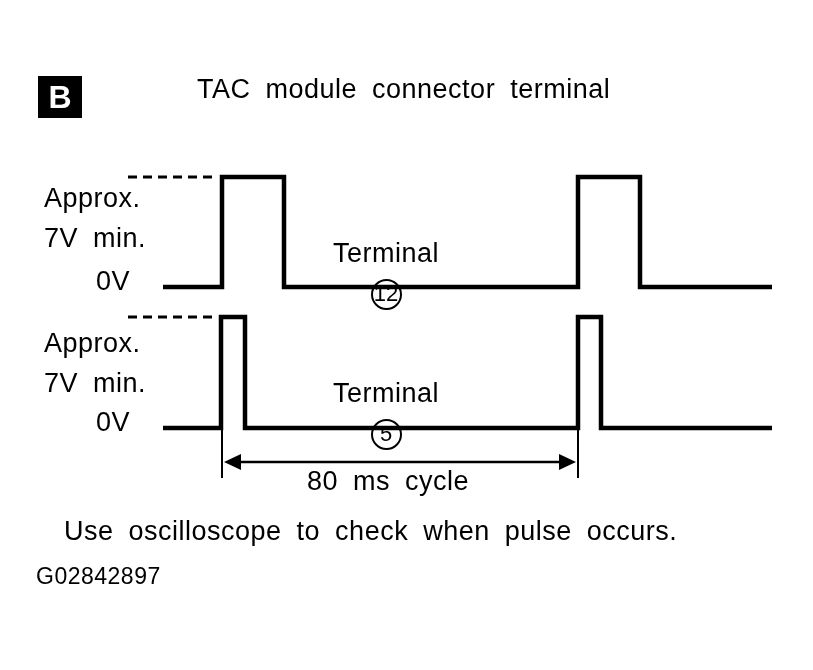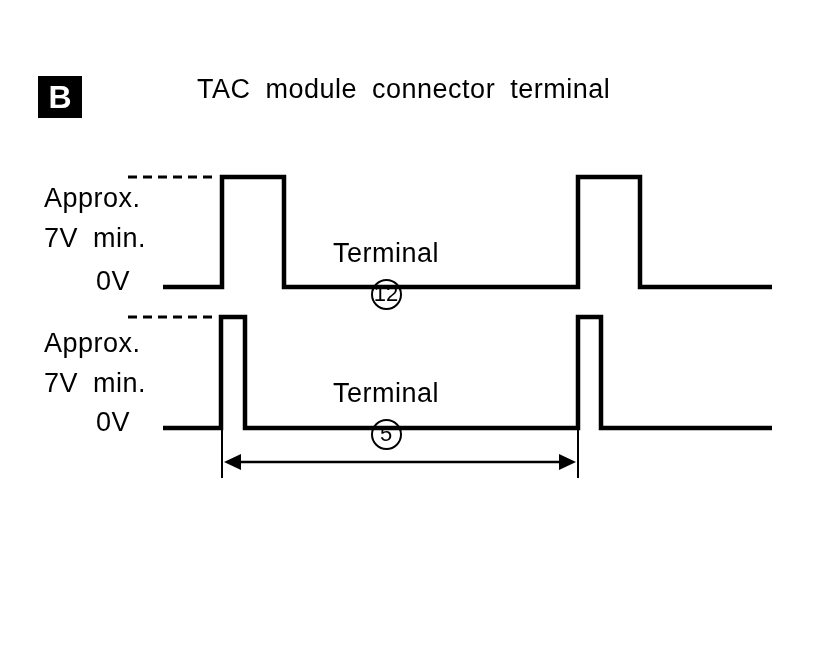--- a/index.html
+++ b/index.html
@@ -99,16 +99,19 @@
     <div>7V min.</div>
   </div>
   <div class="abs txt zero-2">0V</div>
   <div class="abs txt terminal terminal-13">
     <span>Terminal</span>
     <span class="circle-num">
         <span>5</span>
       </span>
   </div>
 
+  <div class="abs txt cycle-label">80 ms cycle</div>
 
+  <div class="abs txt caption">Use oscilloscope to check when pulse occurs.</div>
 
+  <div class="abs figure-id">G02842897</div>
 
 </div>
 
 </body></html>

